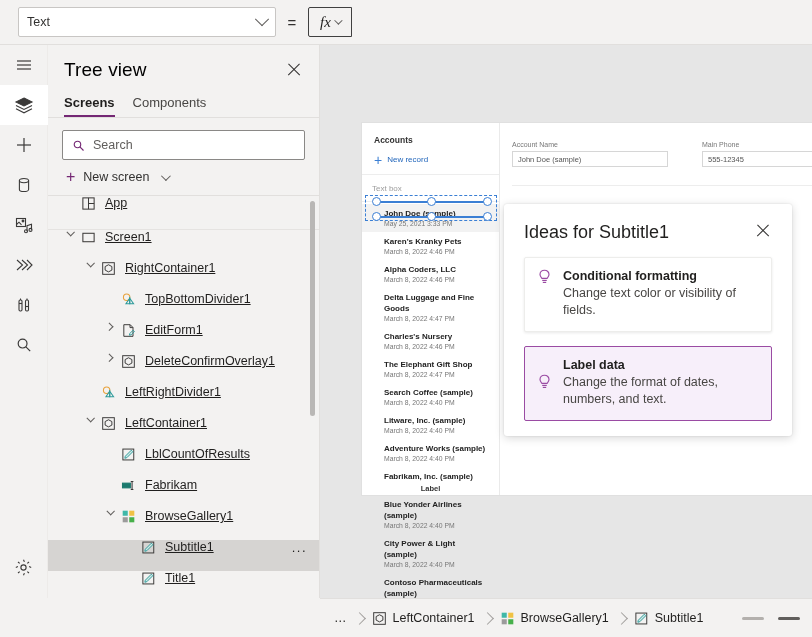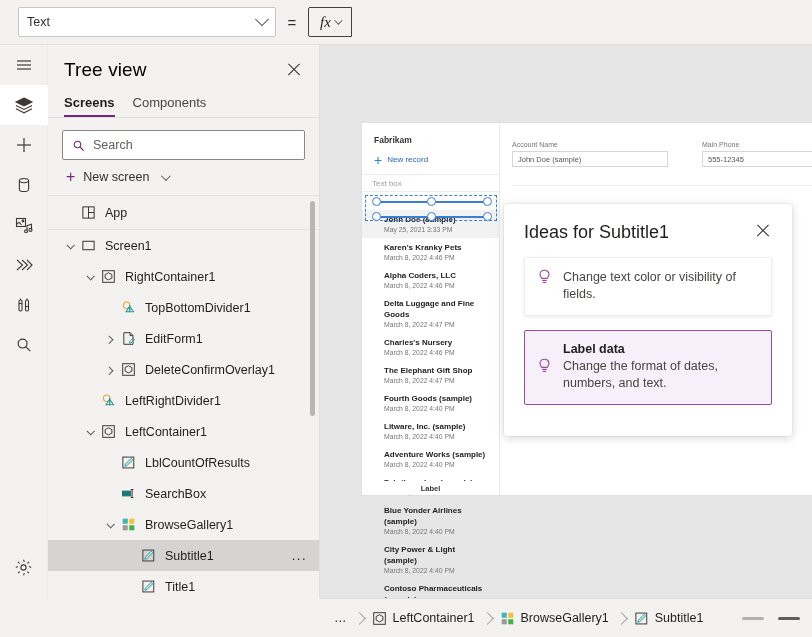--- a/index.html
+++ b/index.html
@@ -100,22 +100,22 @@
     color:#323130; font-size:12.5px; border-bottom:1px solid #e1dfdd;
   }
   .plus-ico { color:#742774; font-size:16px; line-height:1; }
   .newscreen .chev2 {
     width:7px;height:7px;border-right:1.2px solid #605e5c;border-bottom:1.2px solid #605e5c;
     transform:rotate(45deg) translateY(-2px); margin-left:4px;
   }
 
   .treelist { flex:1; overflow:hidden; position:relative; }
   .row {
-    display:flex; align-items:center; height:31px; font-size:12.5px; color:#201f1e;
-    padding-right:8px; position:relative;
+    display:flex; align-items:flex-start; height:31px; font-size:12.5px; color:#201f1e;
+    padding-right:8px; position:relative;text-decoration:underline;
   }
   .row.appitem { border-bottom:1px solid #e5e3e1; height:34px; }
   .row.selected { background:#d6d4d2; }
   .row .exp {
     width:16px; min-width:16px; display:flex; align-items:center; justify-content:center;
   }
   .row .exp i {
     display:block; width:6px;height:6px; border-right:1.2px solid #605e5c;
     border-bottom:1.2px solid #605e5c;
   }
@@ -143,21 +143,21 @@
     background:#fff; box-shadow:0 0 0 1px #e0e0e0;
   }
   .gal-pane {
     position:absolute; left:0; top:0; width:138px; height:372px;
     background:#fff; border-right:1px solid #eaeaea;
   }
   .gal-title { padding:12px 12px 0 12px; font-size:8.5px; font-weight:bold; color:#333;}
   .gal-new { display:flex; align-items:center; gap:5px; padding:10px 12px 8px 12px; color:#2266bb; font-size:8px;}
   .gal-new .p { font-size:14px; line-height:8px; color:#3b7fd4; font-weight:300;}
   .gal-search {
-    margin:2px 0 16px 0; height:18px; border-top:1px solid #ededed; border-bottom:1px solid #ededed;
+    margin:2px 0 0 0; height:28px; border-top:1px solid #ededed; border-bottom:1px solid #ededed;
     display:flex; align-items:center; padding:0 10px; color:#9d9d9d; font-size:8px;
   }
   .gal-items { padding:2px 0 0 0; }
   .gal-item { padding:4px 10px 3px 22px; }
   .gal-item .t1 { font-size:8px; color:#222; font-weight:bold; line-height:11px; }
   .gal-item .t2 { font-size:6.8px; color:#777; line-height:10px; }
   .gal-item.first { background:#f2f2f2; }
   .gal-foot {
     position:absolute; bottom:0; left:0; right:0; height:14px;
     display:flex;align-items:center;justify-content:center;font-size:7.5px;font-weight:bold;color:#333;
@@ -468,21 +468,21 @@
         </div>
         <div class="row" style="padding-left: 54px;">
           <span class="exp"></span>
           <span class="ico">
             <svg width="15" height="15" viewBox="0 0 16 16" fill="none" stroke="#1b7a6e" stroke-width="1.15">
               <rect x="1.6" y="5.5" width="8.4" height="5" fill="#1b7a6e"></rect>
               <line x1="11.8" y1="3.8" x2="11.8" y2="12.2" stroke="#3b3a39"></line>
               <path d="M10.4 3.8 H13.2 M10.4 12.2 H13.2" stroke="#3b3a39"></path>
             </svg>
           </span>
-          <span class="nm">SearchBox</span>
+          <span class="nm">Fabrikam</span>
         </div>
         <div class="row" style="padding-left: 54px;">
           <span class="exp down">
             <i></i>
           </span>
           <span class="ico">
             <svg width="15" height="15" viewBox="0 0 16 16">
               <rect x="1.8" y="1.8" width="5.4" height="5.4" fill="#3fb8a8"></rect>
               <rect x="8.8" y="1.8" width="5.4" height="5.4" fill="#f0c244"></rect>
               <rect x="1.8" y="8.8" width="5.4" height="5.4" fill="#9b9b9b"></rect>
@@ -517,21 +517,21 @@
         </div>
       <div class="tree-vscroll"></div>
       <div class="tree-hscroll"></div>
     </div>
   </div>
 
   <div class="canvasarea">
     <div class="appframe">
 
       <div class="gal-pane">
-        <div class="gal-title">Fabrikam</div>
+        <div class="gal-title">Accounts</div>
         <div class="gal-new">
           <span class="p">+</span>
           <span>New record</span>
         </div>
         <div class="gal-search">
           <span>Text box</span>
         </div>
         <div class="gal-items" id="gal-items">
             <div class="gal-item first">
               <div class="t1">John Doe (sample)</div>
@@ -551,21 +551,21 @@
             </div>
             <div class="gal-item">
               <div class="t1">Charles's Nursery</div>
               <div class="t2">March 8, 2022 4:46 PM</div>
             </div>
             <div class="gal-item">
               <div class="t1">The Elephant Gift Shop</div>
               <div class="t2">March 8, 2022 4:47 PM</div>
             </div>
             <div class="gal-item">
-              <div class="t1">Fourth Goods (sample)</div>
+              <div class="t1">Search Coffee (sample)</div>
               <div class="t2">March 8, 2022 4:40 PM</div>
             </div>
             <div class="gal-item">
               <div class="t1">Litware, Inc. (sample)</div>
               <div class="t2">March 8, 2022 4:40 PM</div>
             </div>
             <div class="gal-item">
               <div class="t1">Adventure Works (sample)</div>
               <div class="t2">March 8, 2022 4:40 PM</div>
             </div>
@@ -620,20 +620,21 @@
 
       <div class="idea-card">
         <span class="bulb">
           <svg width="15" height="16" viewBox="0 0 15 16" fill="none" stroke="#9a4ba3" stroke-width="1.15">
             <path d="M7.5 1.2 C4.7 1.2 3 3.2 3 5.4 C3 7.2 4.3 8.3 4.9 9.4 L10.1 9.4 C10.7 8.3 12 7.2 12 5.4 C12 3.2 10.3 1.2 7.5 1.2 Z"></path>
             <line x1="5.2" y1="11.4" x2="9.8" y2="11.4"></line>
             <line x1="5.8" y1="13.4" x2="9.2" y2="13.4"></line>
           </svg>
         </span>
         <div>
+          <div class="idea-t">Conditional formatting</div>
           <div class="idea-d">Change text color or visibility of fields.</div>
         </div>
       </div>
 
       <div class="idea-card sel">
         <span class="bulb">
           <svg width="15" height="16" viewBox="0 0 15 16" fill="none" stroke="#9a4ba3" stroke-width="1.15">
             <path d="M7.5 1.2 C4.7 1.2 3 3.2 3 5.4 C3 7.2 4.3 8.3 4.9 9.4 L10.1 9.4 C10.7 8.3 12 7.2 12 5.4 C12 3.2 10.3 1.2 7.5 1.2 Z"></path>
             <line x1="5.2" y1="11.4" x2="9.8" y2="11.4"></line>
             <line x1="5.8" y1="13.4" x2="9.2" y2="13.4"></line>

